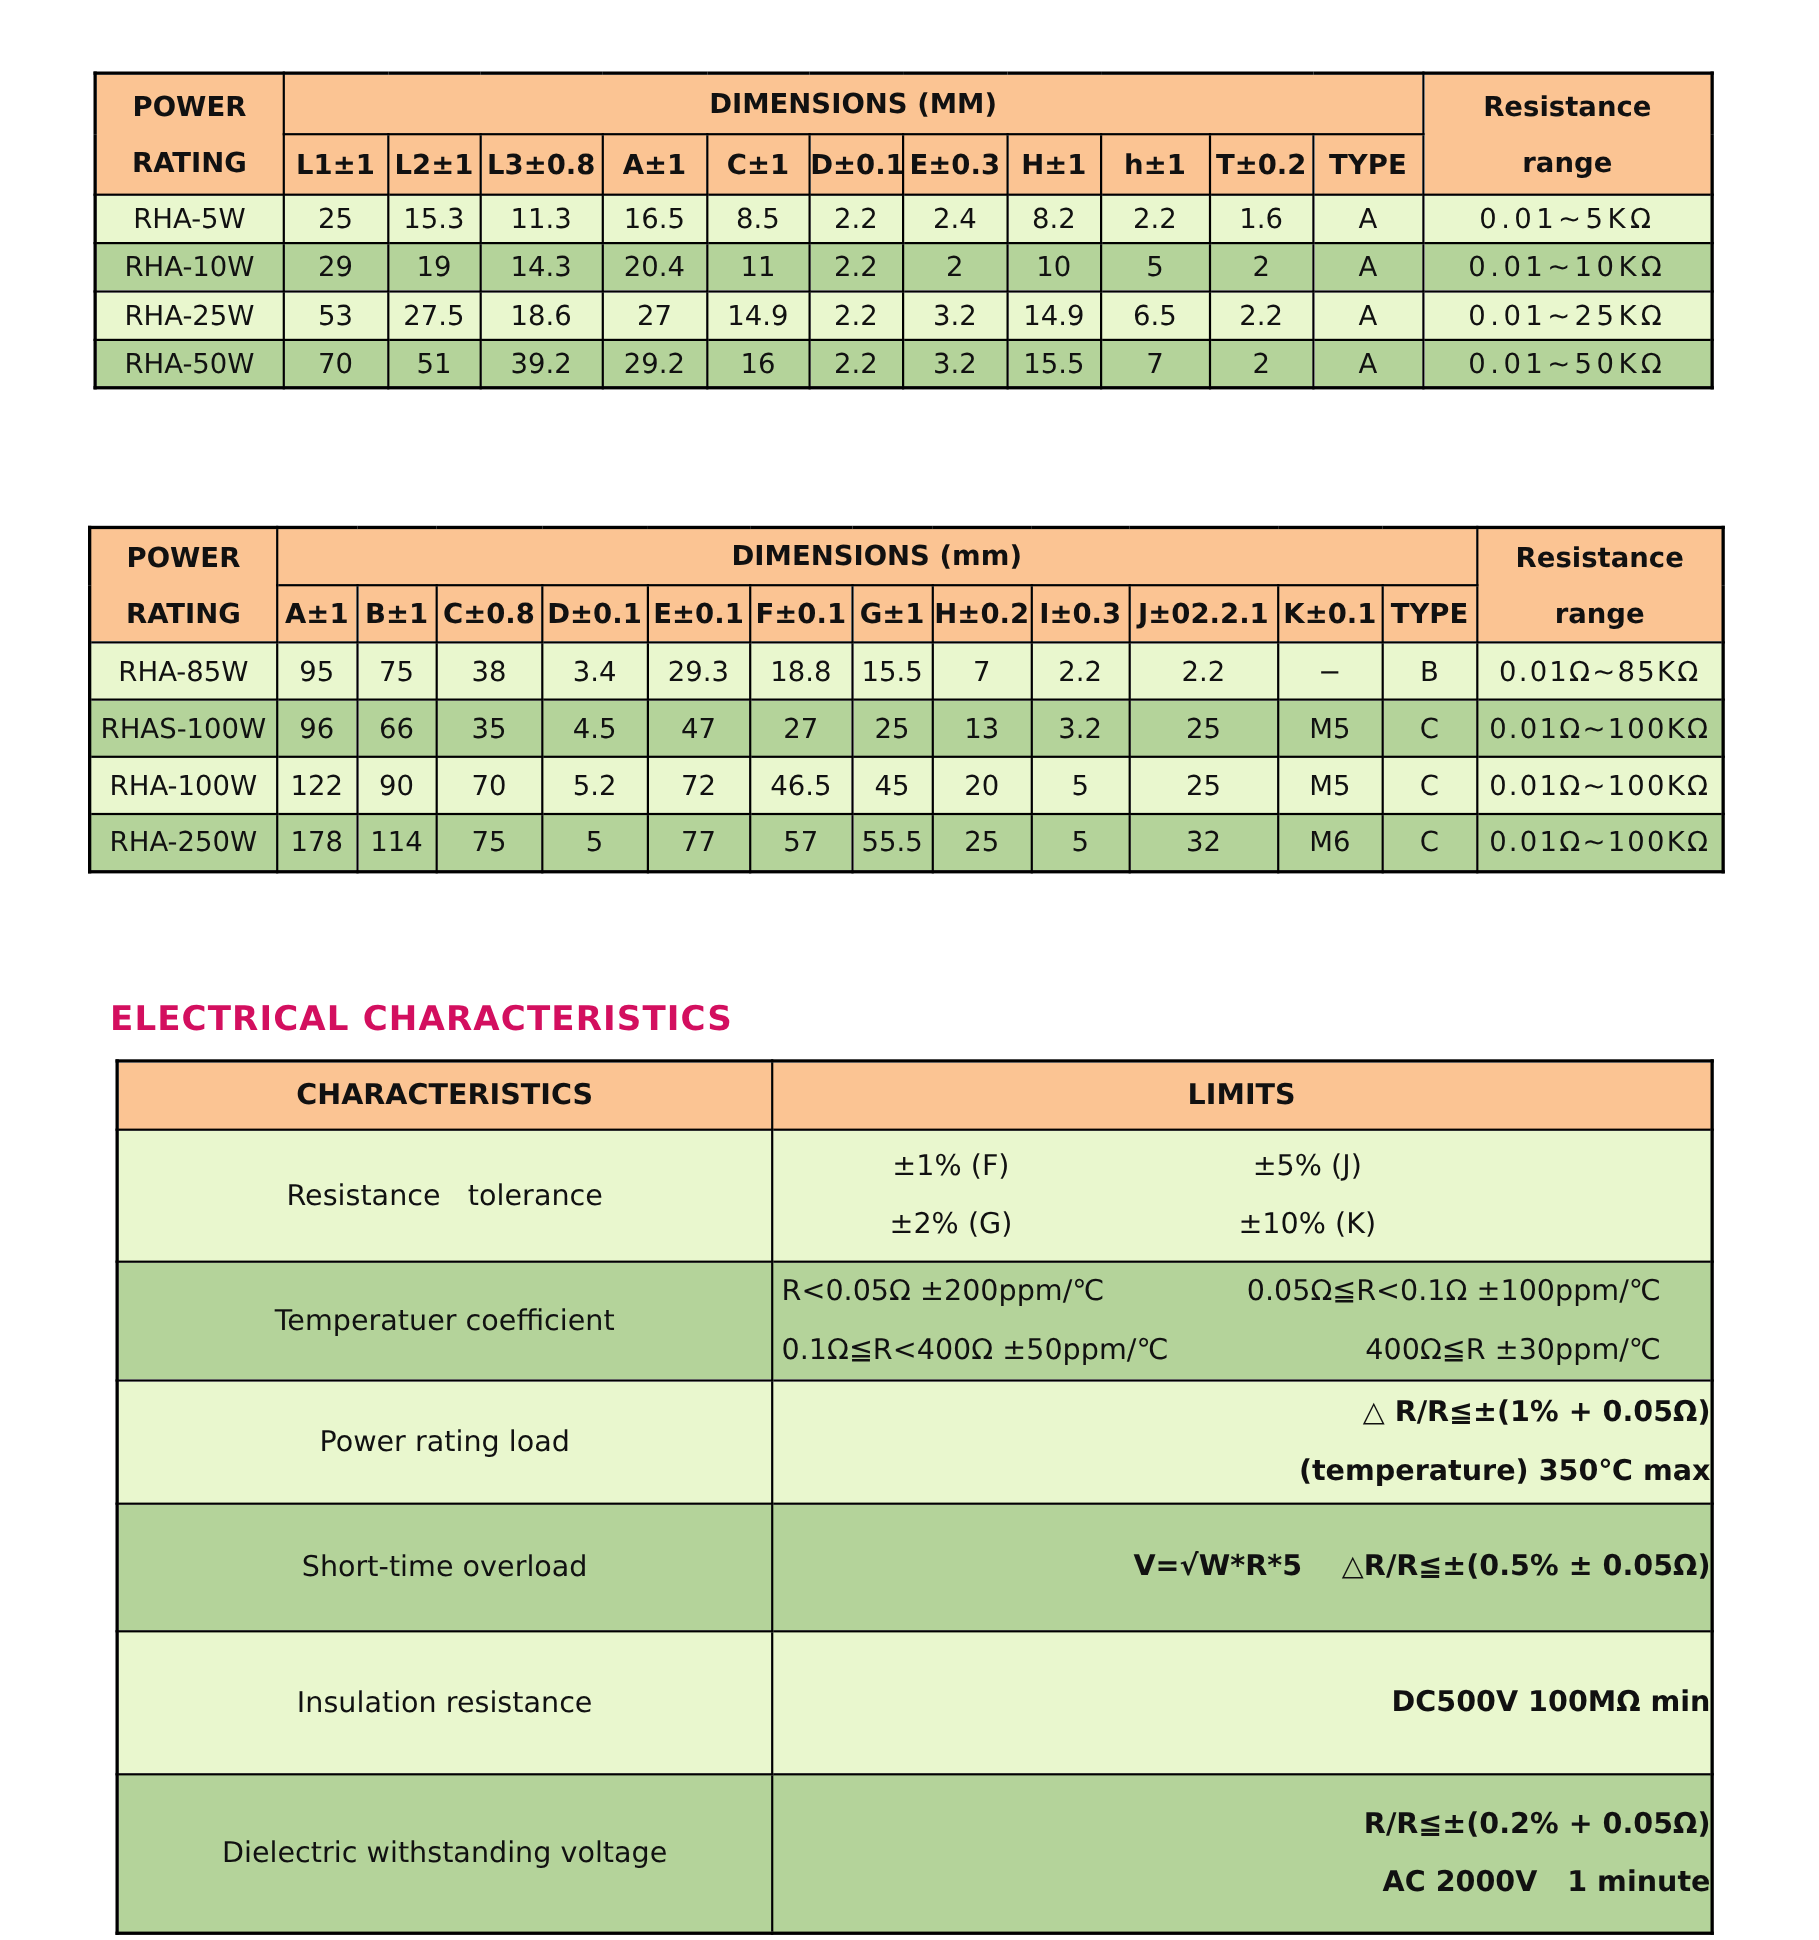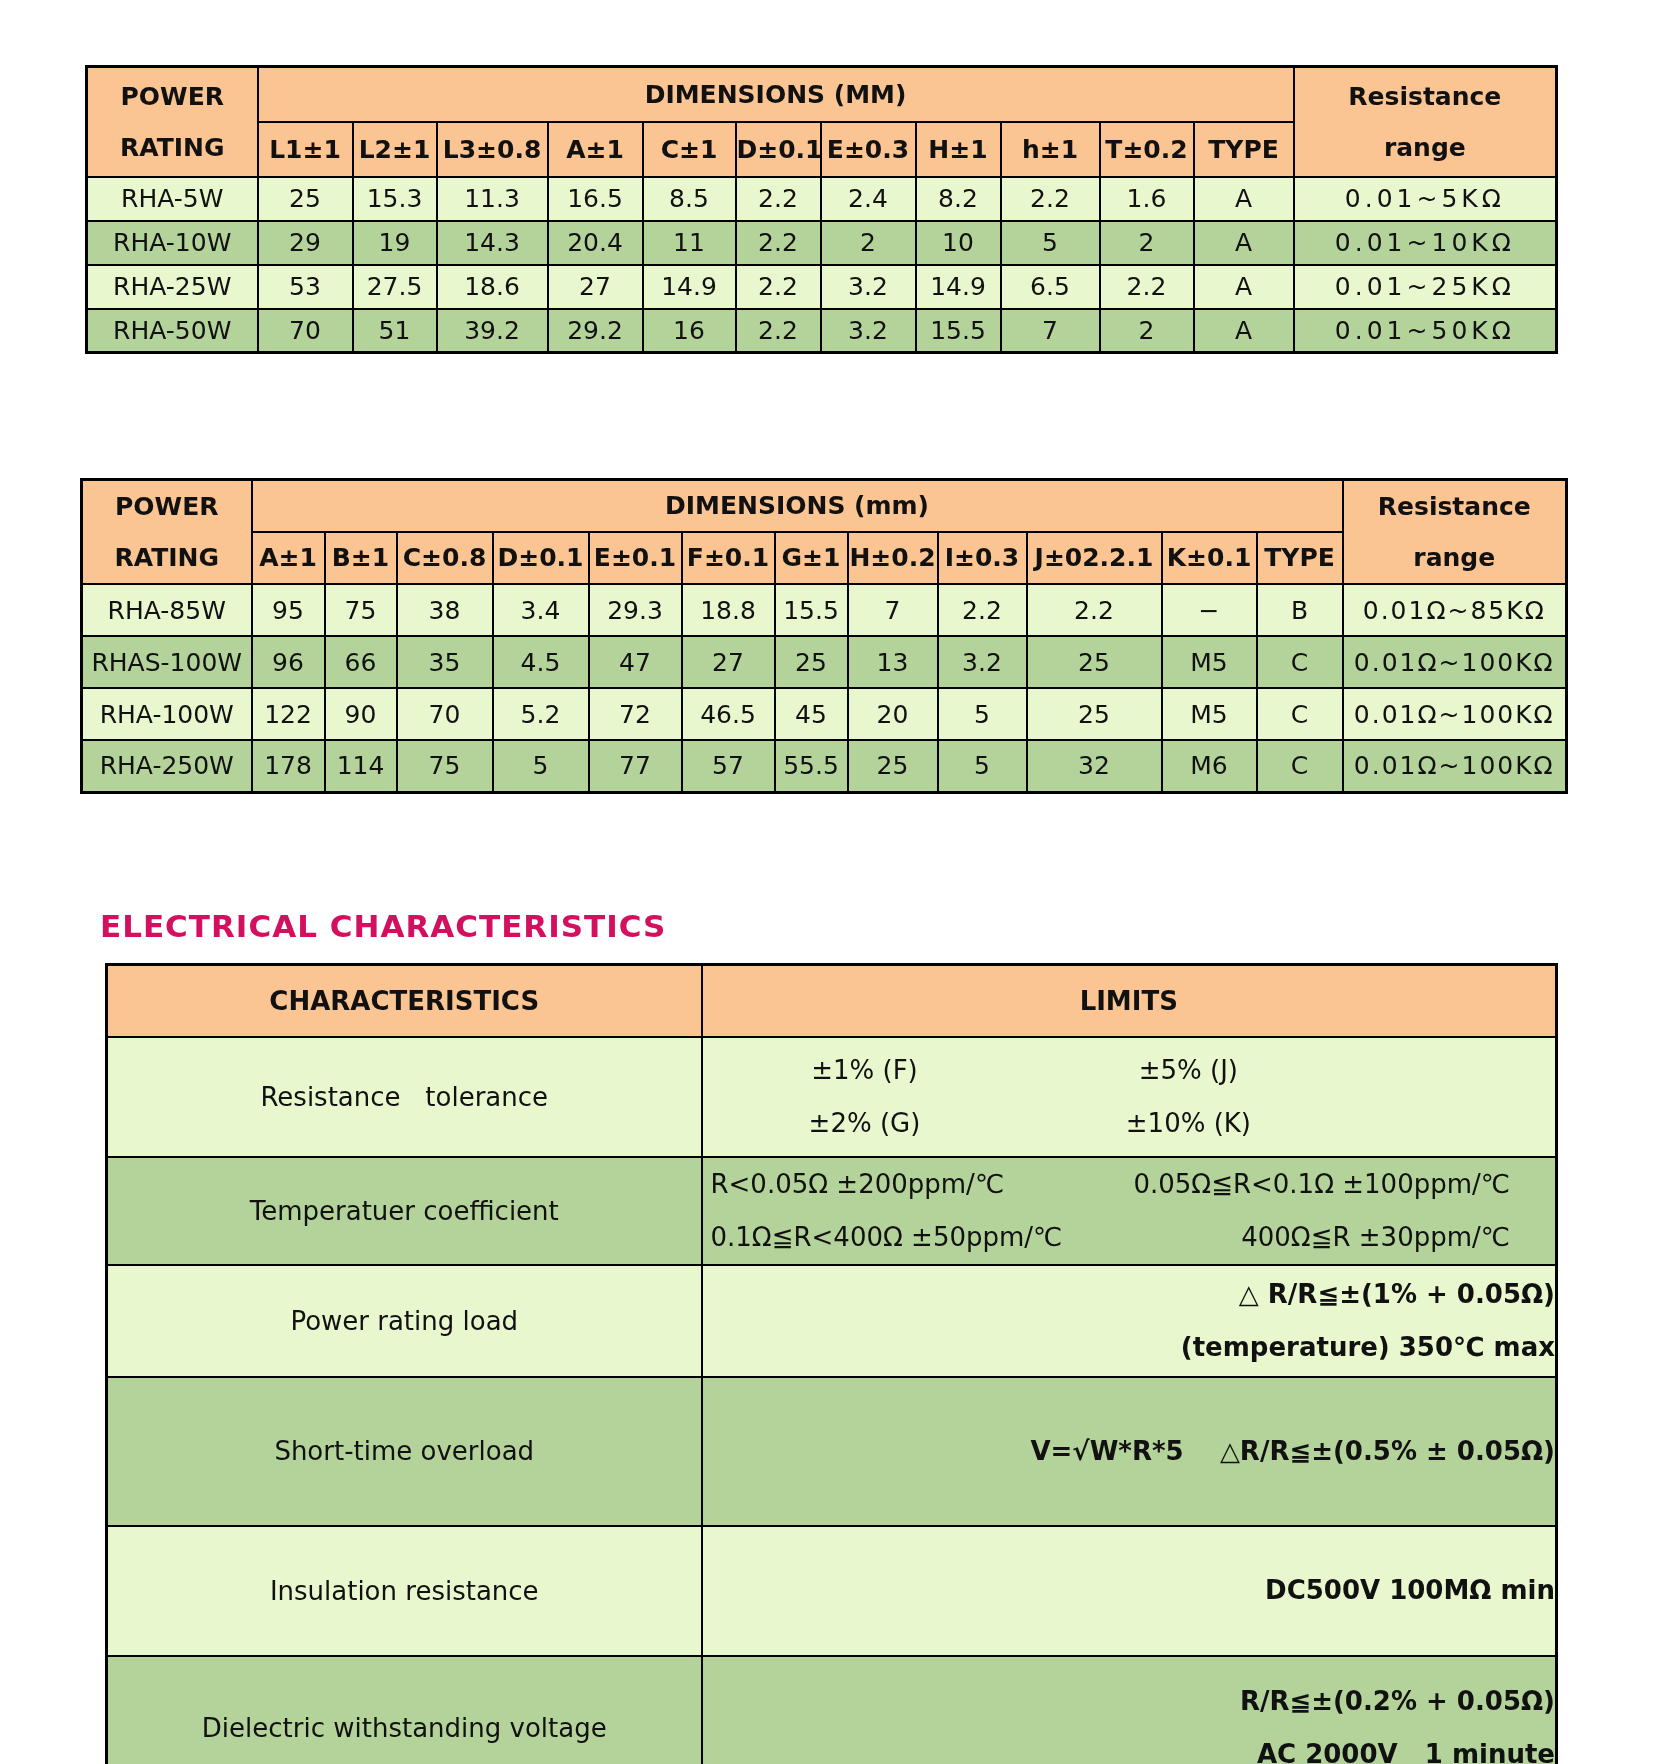--- a/index.html
+++ b/index.html
@@ -29,29 +29,29 @@
   #dim-table-b{left:80px;top:478px;width:1485px;}
   #dim-table-b thead tr{height:52px;}
   #dim-table-b tbody tr{height:52px;}
   #dim-table-b td.res{letter-spacing:2px;}
 
   
   .elec-title{position:absolute;left:100px;top:908px;
               font-size:31px;font-weight:bold;color:#D30F5F;letter-spacing:1px;}
 
   #elec-table{left:105px;top:963px;width:1450px;}
-  #elec-table thead tr{height:72px;}
+  #elec-table thead tr{height:62px;}
   #elec-table th{font-size:26px;font-weight:bold;background:#FBC493;}
   #elec-table td{font-size:26px;}
   #elec-table td.cname{white-space:pre;}
   #elec-table .climits div{line-height:53px;white-space:pre;}
   .lc{text-align:right;font-weight:bold;}
   .ls{display:flex;}
   tr.er0{height:120px;} tr.er1{height:101px;} tr.er2{height:112px;}
-  tr.er3{height:149px;} tr.er4{height:130px;} tr.er5{height:145px;}
+  tr.er3{height:116px;} tr.er4{height:130px;} tr.er5{height:145px;}
   tr.er0 .ls span{width:38%;text-align:center;display:inline-block;}
   tr.er1 .ls{justify-content:space-between;padding:0 45px 0 8px;gap:32px;}
 </style>
 </head>
 <body>
 
 <div class="page">
 
   <table id="dim-table-a" class="dim-table">
     <colgroup>

